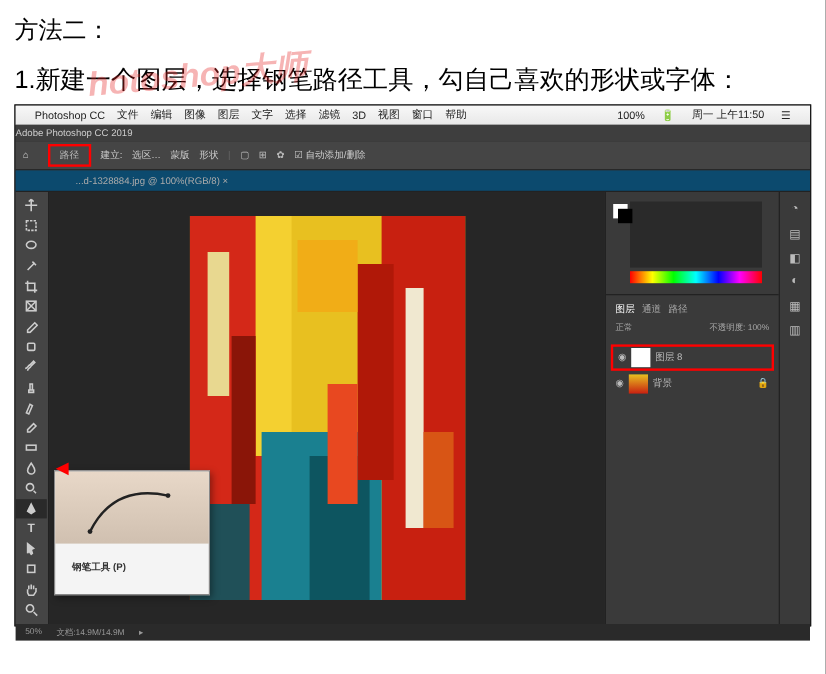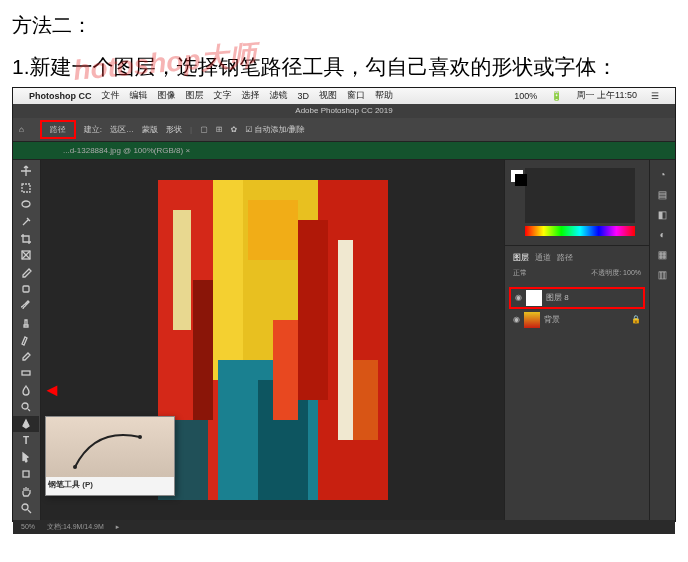--- a/index.html
+++ b/index.html
@@ -8,21 +8,21 @@
 .method-title{font-size:20px;margin-bottom:12px}
 .step-text{font-size:21px;font-weight:normal;line-height:1.5;margin-bottom:4px}
 .watermark{position:absolute;color:rgba(230,40,40,0.35);font-size:28px;font-style:italic;font-weight:bold;transform:rotate(-5deg);pointer-events:none;z-index:10}
 .ps-window{position:relative;width:664px;height:435px;background:#323232;border:1px solid #1a1a1a;font-size:9px;color:#bbb}
 .mac-menubar{height:16px;background:linear-gradient(#f8f8f8,#e8e8e8);display:flex;align-items:center;padding:0 6px;font-size:9px;color:#222}
 .mac-menubar span{margin-right:10px}
 .mac-right{margin-left:auto;display:flex;align-items:center;gap:4px}
 .ps-optbar{height:24px;background:#454545;display:flex;align-items:center;padding:0 6px;gap:8px;font-size:8px;border-bottom:1px solid #222}
 .red-box-opt{border:2px solid #ff0000;padding:2px 8px;font-size:8px}
 .opt-item{color:#ccc}
-.tab-bar{height:18px;background:#14532d;display:flex;align-items:center;padding-left:40px;font-size:8px;color:#aaa;border-bottom:1px solid #222}
+.tab-bar{height:18px;background:#0c4a6e;display:flex;align-items:center;padding-left:40px;font-size:8px;color:#aaa;border-bottom:1px solid #222}
 .tab{padding:0 10px;height:100%;display:flex;align-items:center}
 .tab.active{background:#3a3a3a;color:#fff}
 .main-area{position:relative;height:360px;display:flex}
 .toolbar-left{width:28px;background:#454545;border-right:1px solid #222;display:flex;flex-direction:column;padding:4px 0;gap:1px}
 .tool{width:26px;height:18px;display:flex;align-items:center;justify-content:center;color:#ccc;font-size:10px}
 .tool svg{width:12px;height:12px;stroke:#ccc;fill:none;stroke-width:1.3}
 .canvas-wrap{flex:1;background:#262626;display:flex;align-items:center;justify-content:center;position:relative}
 .canvas-image{width:230px;height:320px;position:relative;overflow:hidden}
 .abstract-art{position:absolute;inset:0}
 .right-panels{width:145px;background:#3a3a3a;border-left:1px solid #222;display:flex;flex-direction:column}
@@ -30,58 +30,58 @@
 .panel-layers{flex:1;padding:4px;font-size:8px}
 .layers-header{display:flex;gap:6px;padding:2px 4px;color:#aaa}
 .layer-controls{padding:3px 4px;font-size:7px;color:#aaa;display:flex;justify-content:space-between}
 .layer-row{display:flex;align-items:center;height:22px;padding:0 4px;gap:4px;font-size:8px}
 .layer-red{border:2px solid #ff0000}
 .layer-thumb{width:16px;height:16px;background:#fff}
 .far-right{width:26px;background:#3a3a3a;border-left:1px solid #222;display:flex;flex-direction:column;padding-top:8px;gap:6px;align-items:center}
 .far-right div{width:14px;height:14px;color:#bbb;font-size:10px;display:flex;align-items:center;justify-content:center}
 .tooltip{position:absolute;left:32px;bottom:24px;width:130px;background:#f4f4f4;color:#333;font-size:8px;border:1px solid #888;box-shadow:2px 2px 6px rgba(0,0,0,0.4);z-index:5}
 .tooltip-img{height:60px;background:linear-gradient(#e8d8c8,#d0c0b0);position:relative;display:flex;align-items:center;justify-content:center}
-.tooltip-text{padding:2px;line-height:1.4}
+.tooltip-text{padding:14px;line-height:1.4}
 .tooltip-title{font-weight:bold;margin-bottom:2px}
 .red-arrow{position:absolute;left:30px;top:220px;z-index:6;color:#ff0000;font-size:18px}
 .status-bar{height:14px;background:#2a2a2a;font-size:7px;color:#999;display:flex;align-items:center;padding:0 8px;gap:12px}
 </style>
 </head>
 <body>
 
 <div class="article">
   <div class="method-title">方法二：</div>
   <div class="step-text">1.新建一个图层，选择钢笔路径工具，勾自己喜欢的形状或字体：</div>
 
   <div class="ps-window">
     <span class="watermark" style="left:60px;top:-44px">hotoshop大师</span>
 
     <div class="mac-menubar">
       <span></span>
-      <span style="font-weight:bold">Photoshop CC</span>
+      <span style="font-weight:normal">Photoshop CC</span>
       <span>文件</span>
       <span>编辑</span>
       <span>图像</span>
       <span>图层</span>
       <span>文字</span>
       <span>选择</span>
       <span>滤镜</span>
       <span>3D</span>
       <span>视图</span>
       <span>窗口</span>
       <span>帮助</span>
       <div class="mac-right">
         <span>100%</span>
         <span>🔋</span>
         <span>周一 上午11:50</span>
         <span>☰</span>
       </div>
     </div>
 
-    <div style="height:14px;background:#3e3e3e;text-align:center;font-size:8px;line-height:14px;color:#ccc">Adobe Photoshop CC 2019</div>
+    <div style="height:14px;background:#3e3e3e;text-align:left;font-size:8px;line-height:14px;color:#ccc">Adobe Photoshop CC 2019</div>
 
     <div class="ps-optbar">
       <span style="color:#ccc">⌂</span>
       <span><svg viewBox="0 0 12 12">
             <path d="M2 10 L6 2 L10 10 Z" stroke="#ccc" fill="none"></path>
           </svg></span>
       <span class="red-box-opt">路径</span>
       <span class="opt-item">建立:</span>
       <span class="opt-item">选区…</span>
       <span class="opt-item">蒙版</span>

